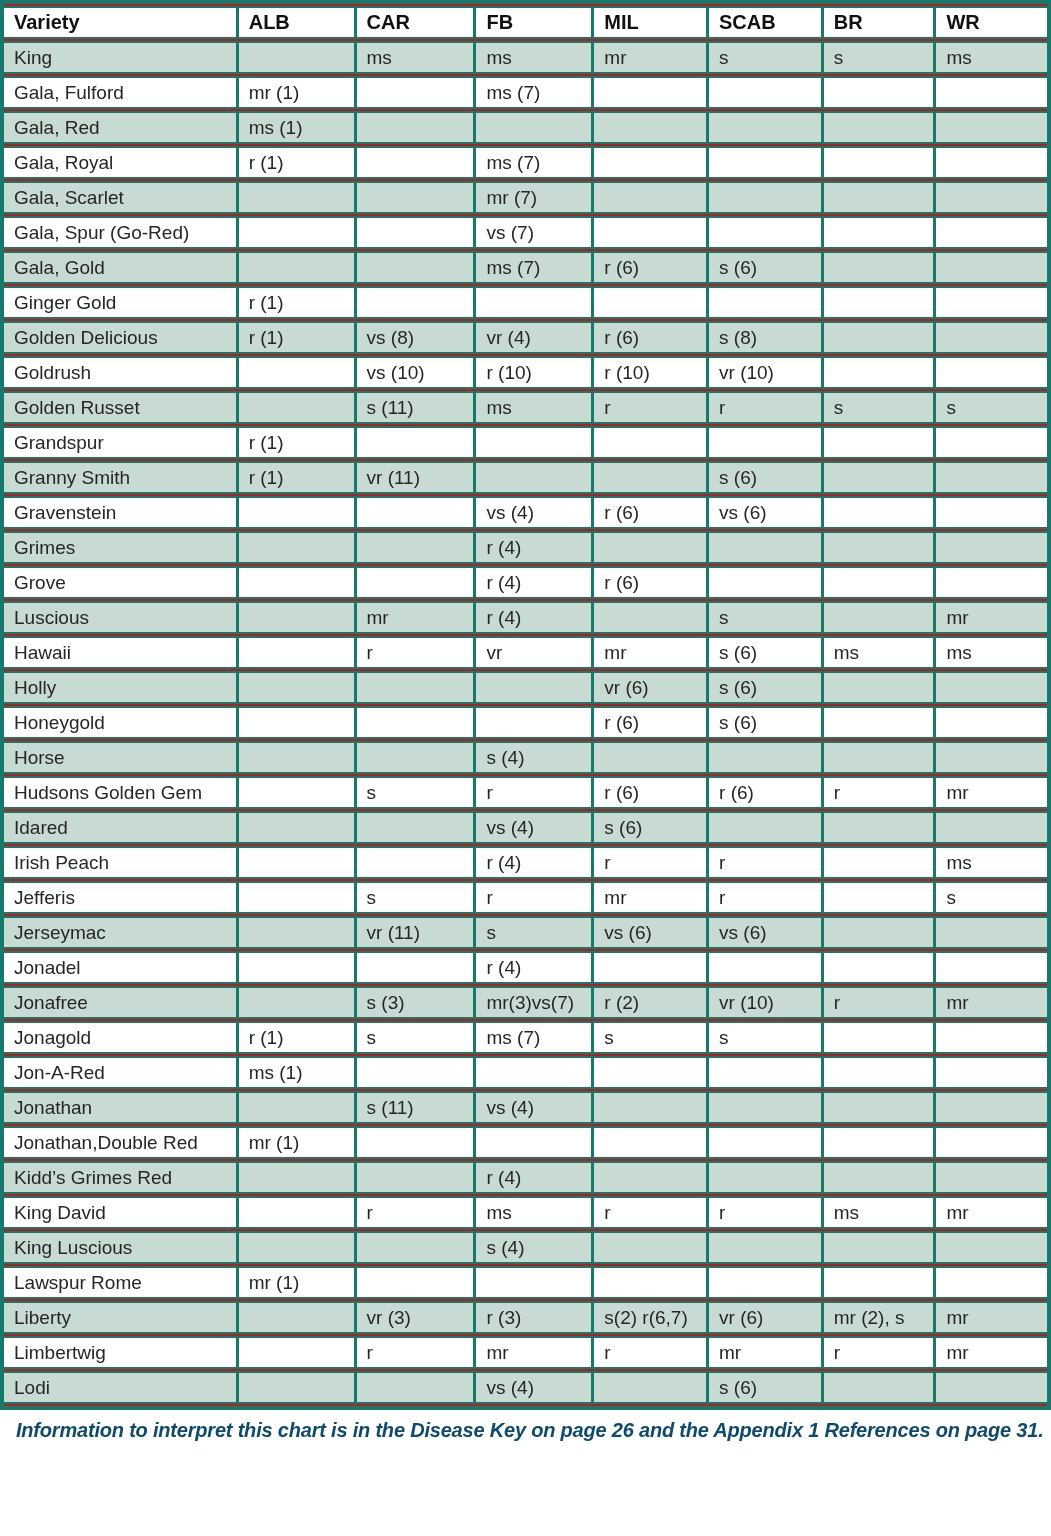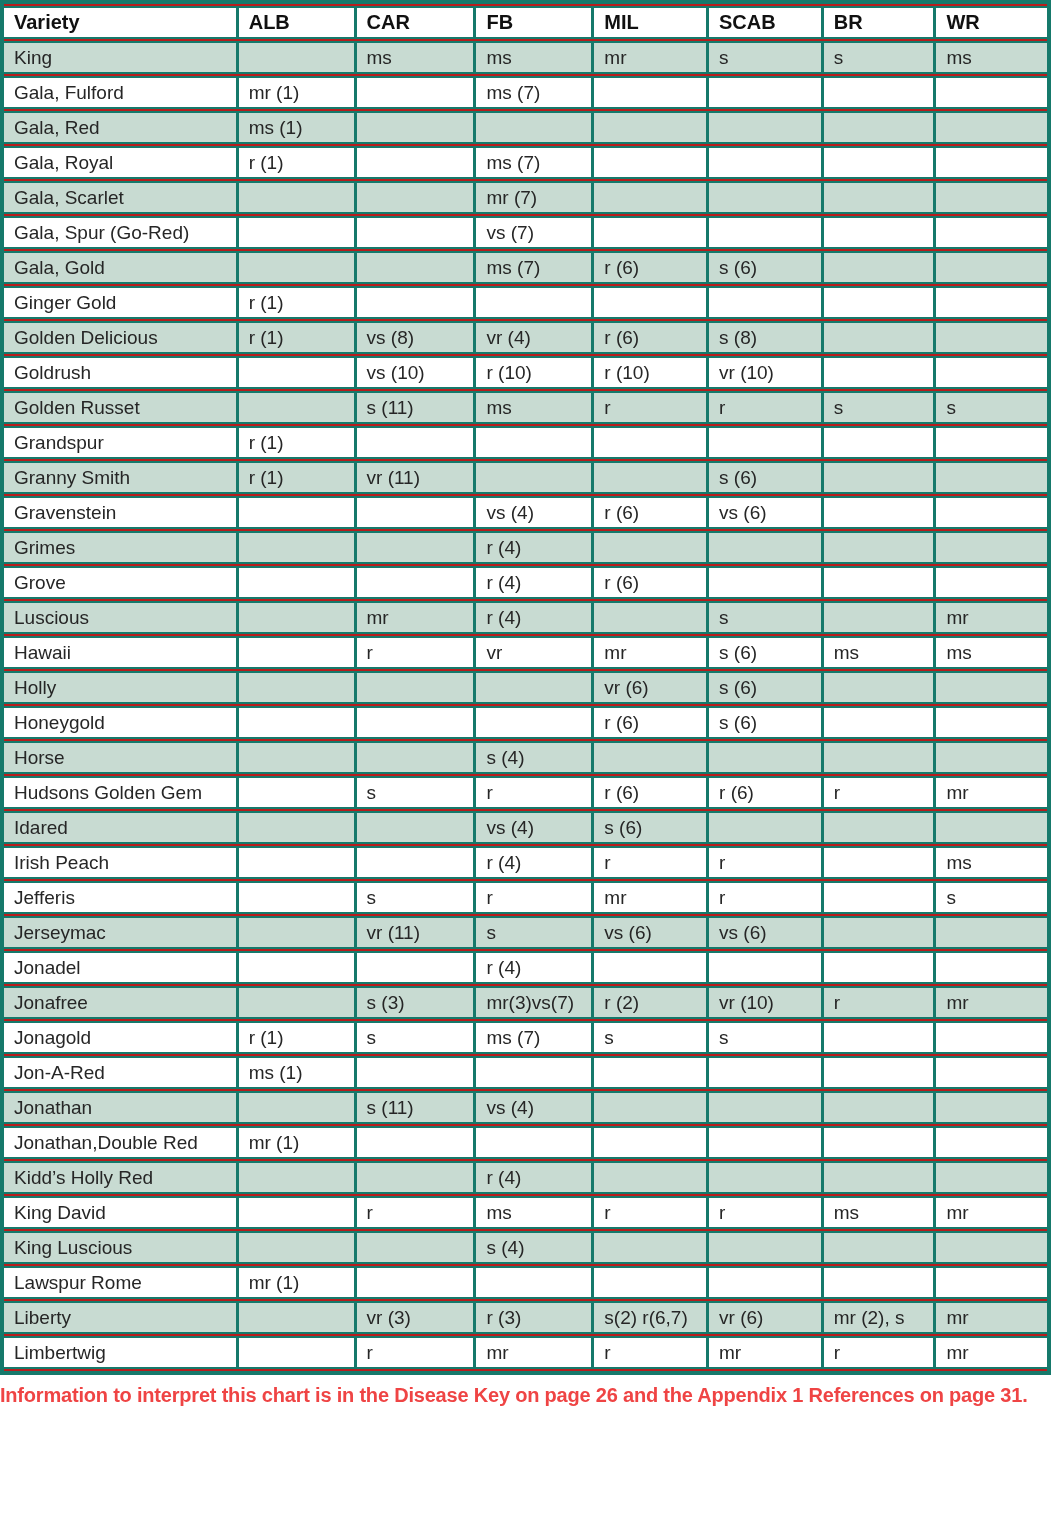--- a/index.html
+++ b/index.html
@@ -45,22 +45,23 @@
     font-weight:bold;
     color:#111111;
     background:#ffffff;
     font-size:20px;
   }
   tbody tr.shaded td{background:var(--row-fill);}
   tbody tr.plain td{background:#ffffff;}
   .footer-note{
     font-size:20px;
     font-weight:bold;
-    color:#ef4444;
-    padding:9px 4px 0 0;
+    font-style:italic;
+    color:#0c4a6e;
+    padding:9px 4px 0 16px;
     letter-spacing:-0.2px;
     white-space:nowrap;
   }
 </style>
 </head>
 <body>
 
 <div class="frame">
   <table>
     <colgroup>
@@ -400,21 +401,21 @@
           <td>Jonathan,Double Red</td>
           <td>mr (1)</td>
           <td></td>
           <td></td>
           <td></td>
           <td></td>
           <td></td>
           <td></td>
         </tr>
         <tr class="shaded">
-          <td>Kidd’s Holly Red</td>
+          <td>Kidd’s Grimes Red</td>
           <td></td>
           <td></td>
           <td>r (4)</td>
           <td></td>
           <td></td>
           <td></td>
           <td></td>
         </tr>
         <tr class="plain">
           <td>King David</td>
@@ -458,18 +459,28 @@
         </tr>
         <tr class="plain">
           <td>Limbertwig</td>
           <td></td>
           <td>r</td>
           <td>mr</td>
           <td>r</td>
           <td>mr</td>
           <td>r</td>
           <td>mr</td>
+        </tr>
+        <tr class="shaded">
+          <td>Lodi</td>
+          <td></td>
+          <td></td>
+          <td>vs (4)</td>
+          <td></td>
+          <td>s (6)</td>
+          <td></td>
+          <td></td>
         </tr>
       </tbody>
   </table>
 </div>
 
 <div class="footer-note">Information to interpret this chart is in the Disease Key on page 26 and the Appendix 1 References on page 31.</div>
 
 </body></html>

